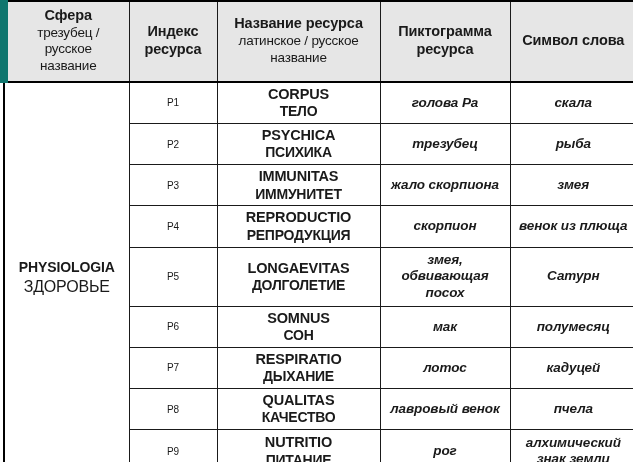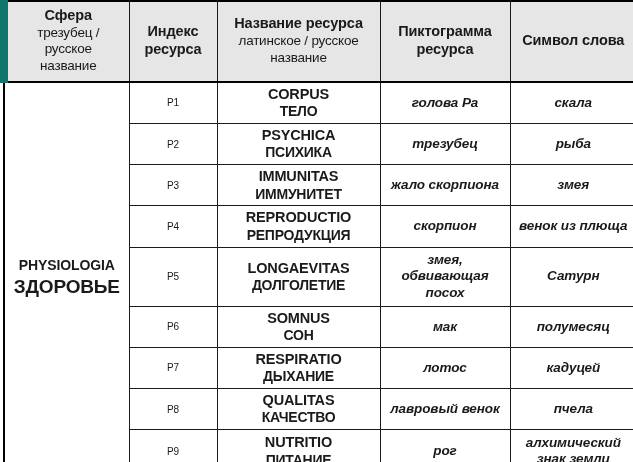--- a/index.html
+++ b/index.html
@@ -76,22 +76,22 @@
     line-height: 1.25;
   }
   .sphere-latin {
     display: block;
     font-weight: bold;
     font-size: 14px;
     letter-spacing: -0.1px;
   }
   .sphere-russian {
     display: block;
-    font-weight: bold;
-    font-size: 19px;
+    font-weight: normal;
+    font-size: 16px;
     letter-spacing: -0.2px;
   }
 
   .index-cell {
     font-weight: normal;
     font-size: 10px;
   }
 
   .name-cell { line-height: 1.2; }
   .name-latin {

